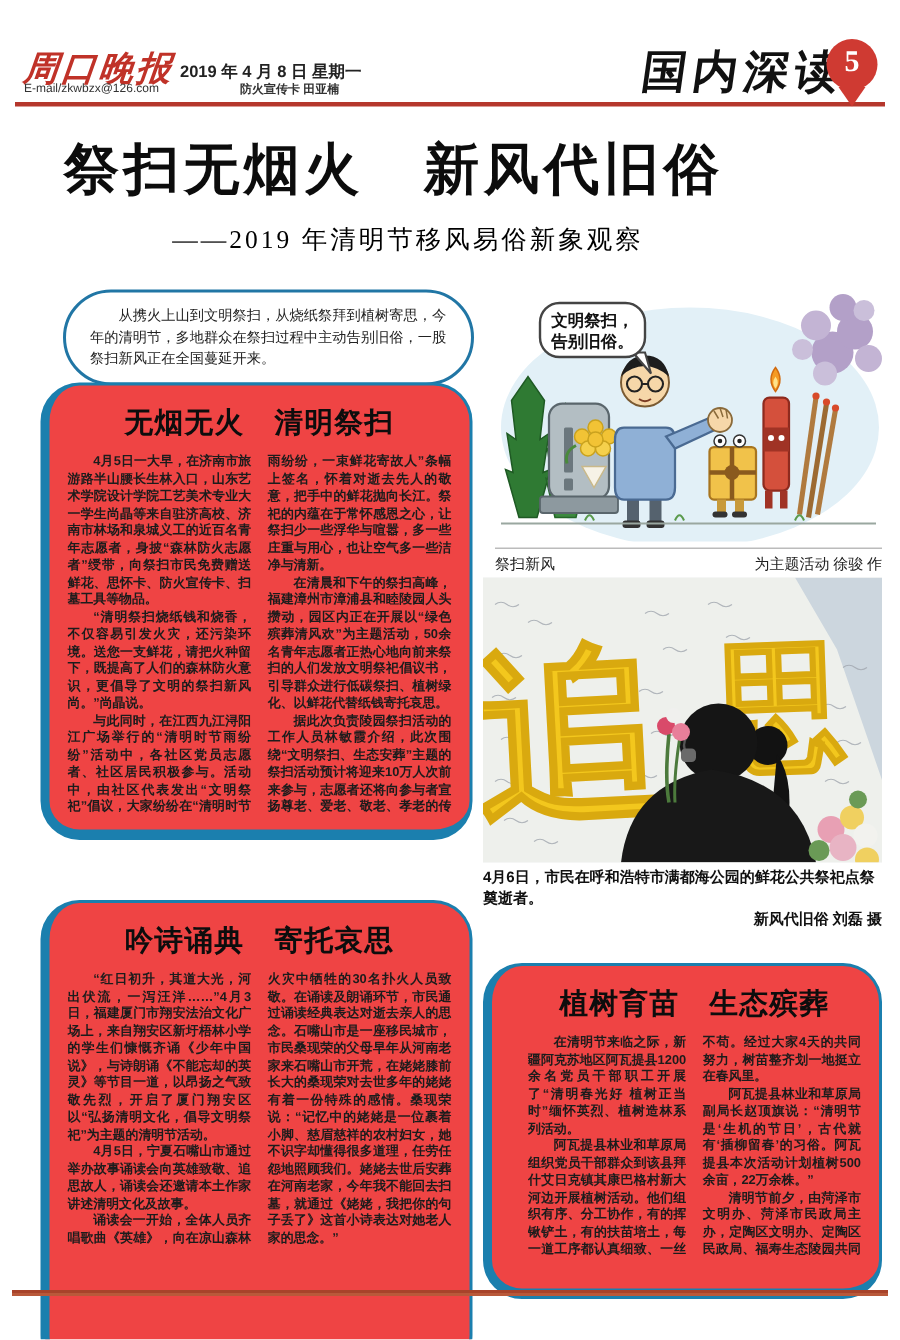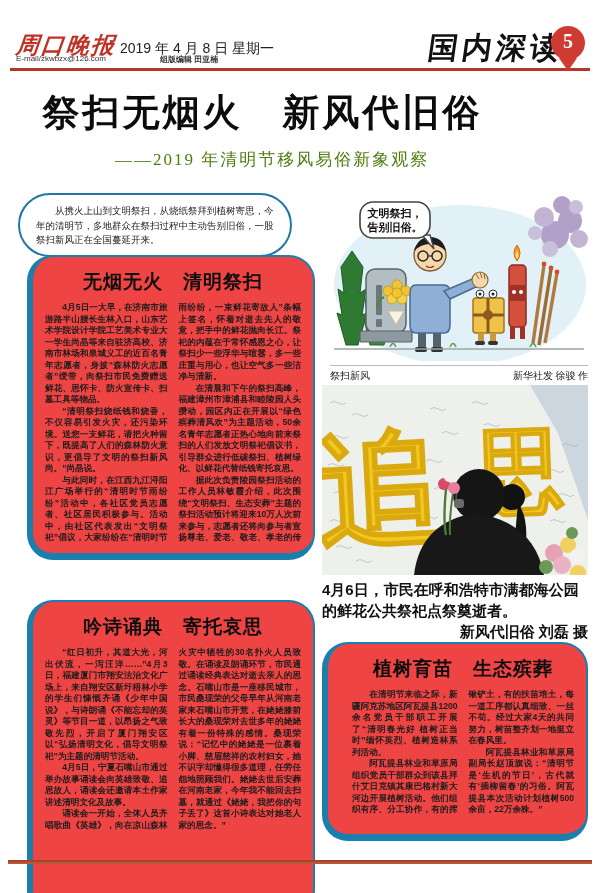--- a/index.html
+++ b/index.html
@@ -3,81 +3,81 @@
 <meta charset="utf-8">
 <style>
   * { margin:0; padding:0; box-sizing:border-box; }
   html,body { background:#ffffff; }
   body { font-family:"Liberation Sans", sans-serif; }
   .page { position:relative; width:600px; height:893px; background:#fff; overflow:hidden; }
 
   
   .masthead-logo { position:absolute; left:16px; top:30px; color:#c03228; font-family:"Liberation Serif", serif;
     font-weight:bold; font-style:italic; font-size:23px; letter-spacing:2px; transform:skewX(-6deg); }
-  .masthead-date { position:absolute; left:120px; top:40px; font-size:14px; color:#222; font-weight:normal; }
+  .masthead-date { position:absolute; left:120px; top:40px; font-size:11px; color:#222; font-weight:bold; }
   .masthead-email { position:absolute; left:16px; top:54px; font-size:8px; color:#333; }
   .masthead-editor { position:absolute; left:160px; top:54px; font-size:8px; color:#333; font-weight:bold; }
   .section-title { position:absolute; left:428px; top:28px; font-family:"Liberation Serif", serif;
     font-weight:bold; font-size:30px; color:#111; letter-spacing:4px; transform:skewX(-8deg); }
   .page-pin { position:absolute; left:551px; top:26px; width:34px; height:34px; background:#cf3a32;
     border-radius:50%; z-index:3; }
   .page-pin::after { content:""; position:absolute; left:50%; bottom:-11px; transform:translateX(-50%);
     width:0; height:0; border:9px solid transparent; border-top:13px solid #cf3a32; border-bottom:0; }
   .page-pin span { position:absolute; left:0; top:4px; width:100%; text-align:center; color:#fff;
     font-size:20px; font-weight:bold; font-family:"Liberation Serif", serif; }
   .header-rule { position:absolute; left:10px; top:68px; width:580px; height:3px; background:#b5372c; }
 
   
   .headline { position:absolute; left:0; top:88px; width:525px; text-align:center; font-size:37px;
     font-weight:900; color:#0c0c0c; letter-spacing:3px; }
   .subheadline { position:absolute; left:0; top:148px; width:544px; text-align:center; font-size:17px;
-    color:#4d7c0f; font-family:"Liberation Serif", serif; letter-spacing:2px; }
-
-  
-  .intro-box { position:absolute; left:18px; top:193px; width:274px; height:64px; border:2px solid #2176a5;
+    color:#000000; font-family:"Liberation Serif", serif; letter-spacing:2px; }
+
+  
+  .intro-box { position:absolute; left:42px; top:193px; width:274px; height:64px; border:2px solid #2176a5;
     border-radius:32px; padding:9px 16px; font-size:9.5px; line-height:1.55; color:#222;
     font-family:"Liberation Serif", serif; text-indent:2em; }
 
   
   .cartoon { position:absolute; left:330px; top:193px; width:258px; height:168px; }
   .cartoon-caption { position:absolute; left:330px; top:365px; width:258px; display:flex;
     justify-content:space-between; font-size:10px; color:#222; font-family:"Liberation Serif", serif;
     border-top:1px solid #bbb; padding-top:3px; }
 
   
   .art-box { position:absolute; background:#ef4444; border:2px solid #1b7fae; border-left-width:6px;
     border-bottom-width:7px; border-radius:26px; padding:10px 12px 8px 12px; overflow:hidden; }
   .art-box.b1 { left:27px; top:255px; width:288px; height:305px; }
   .art-box.b2 { left:27px; top:600px; width:288px; height:316px; }
-  .art-box.b3 { left:322px; top:642px; width:266px; height:199px;padding-left:24px; }
+  .art-box.b3 { left:322px; top:642px; width:266px; height:224px;padding-left:24px; }
   .art-title { text-align:center; font-size:19px; color:#0d0d0d; font-family:"Liberation Serif", serif;
     font-weight:600; letter-spacing:1px; margin:2px 0 7px 0; }
   .art-body { column-count:2; column-gap:11px; font-size:8.6px; line-height:1.34; color:#1c1c1c;
     text-align:justify; height:calc(100% - 36px); overflow:hidden;font-weight:bold; }
   .art-body p { text-indent:2em; margin:0; }
 
   
   .photo { position:absolute; left:322px; top:385px; width:266px; height:190px; overflow:hidden; background:#eef0ee; }
-  .photo-caption { position:absolute; left:322px; top:579px; width:266px; font-size:15px; font-weight:bold;
+  .photo-caption { position:absolute; left:322px; top:579px; width:266px; font-size:10px; font-weight:bold;
     color:#111; line-height:1.4; }
   .photo-credit { text-align:right; }
 
   
   .footer-rule { position:absolute; left:8px; top:860px; width:584px; height:3px;
     border-top:2px solid #a8432a; border-bottom:2px solid #b9593a; }
 </style>
 </head>
 <body>
 
 <div class="page">
 
   <div class="masthead-logo">周口晚报</div>
   <div class="masthead-date">2019 年 4 月 8 日 星期一</div>
   <div class="masthead-email">E-mail/zkwbzx@126.com</div>
-  <div class="masthead-editor">组版编辑 田亚楠</div>
+  <div class="masthead-editor">防火宣传卡 田亚楠</div>
   <div class="section-title">国内深读</div>
   <div class="page-pin">
     <span>5</span>
   </div>
   <div class="header-rule"></div>
 
   <div class="headline">祭扫无烟火　新风代旧俗</div>
   <div class="subheadline">——2019 年清明节移风易俗新象观察</div>
 
   <div class="intro-box">从携火上山到文明祭扫，从烧纸祭拜到植树寄思，今年的清明节，多地群众在祭扫过程中主动告别旧俗，一股祭扫新风正在全国蔓延开来。</div>
@@ -170,21 +170,21 @@
     </g>
     <g>
       <path d="M92 42 L104 56 L100 42 Z" fill="#fff" stroke="#444" stroke-width="1.4"></path>
       <rect x="30" y="9" width="70" height="36" rx="13" fill="#fff" stroke="#444" stroke-width="1.6"></rect>
       <text x="65" y="24" text-anchor="middle" font-size="11" font-weight="bold" fill="#111">文明祭扫，</text>
       <text x="65" y="38" text-anchor="middle" font-size="11" font-weight="bold" fill="#111">告别旧俗。</text>
     </g>
   </svg>
   <div class="cartoon-caption">
     <span>祭扫新风</span>
-    <span>新华社发 徐骏 作</span>
+    <span>为主题活动 徐骏 作</span>
   </div>
 
   <div class="art-box b1">
     <div class="art-title">无烟无火　清明祭扫</div>
     <div class="art-body">
         <p>4月5日一大早，在济南市旅游路半山腰长生林入口，山东艺术学院设计学院工艺美术专业大一学生尚晶等来自驻济高校、济南市林场和泉城义工的近百名青年志愿者，身披“森林防火志愿者”绶带，向祭扫市民免费赠送鲜花、思怀卡、防火宣传卡、扫墓工具等物品。</p>
         <p>“清明祭扫烧纸钱和烧香，不仅容易引发火灾，还污染环境。送您一支鲜花，请把火种留下，既提高了人们的森林防火意识，更倡导了文明的祭扫新风尚。”尚晶说。</p>
         <p>与此同时，在江西九江浔阳江广场举行的“清明时节雨纷纷”活动中，各社区党员志愿者、社区居民积极参与。活动中，由社区代表发出“文明祭祀”倡议，大家纷纷在“清明时节雨纷纷，一束鲜花寄故人”条幅上签名，怀着对逝去先人的敬意，把手中的鲜花抛向长江。祭祀的内蕴在于常怀感恩之心，让祭扫少一些浮华与喧嚣，多一些庄重与用心，也让空气多一些洁净与清新。</p>
         <p>在清晨和下午的祭扫高峰，福建漳州市漳浦县和睦陵园人头攒动，园区内正在开展以“绿色殡葬清风欢”为主题活动，50余名青年志愿者正热心地向前来祭扫的人们发放文明祭祀倡议书，引导群众进行低碳祭扫、植树绿化、以鲜花代替纸钱寄托哀思。</p>
         <p>据此次负责陵园祭扫活动的工作人员林敏霞介绍，此次围绕“文明祭扫、生态安葬”主题的祭扫活动预计将迎来10万人次前来参与，志愿者还将向参与者宣扬尊老、爱老、敬老、孝老的传统美德，继承和发扬清明节优良传统。</p>

